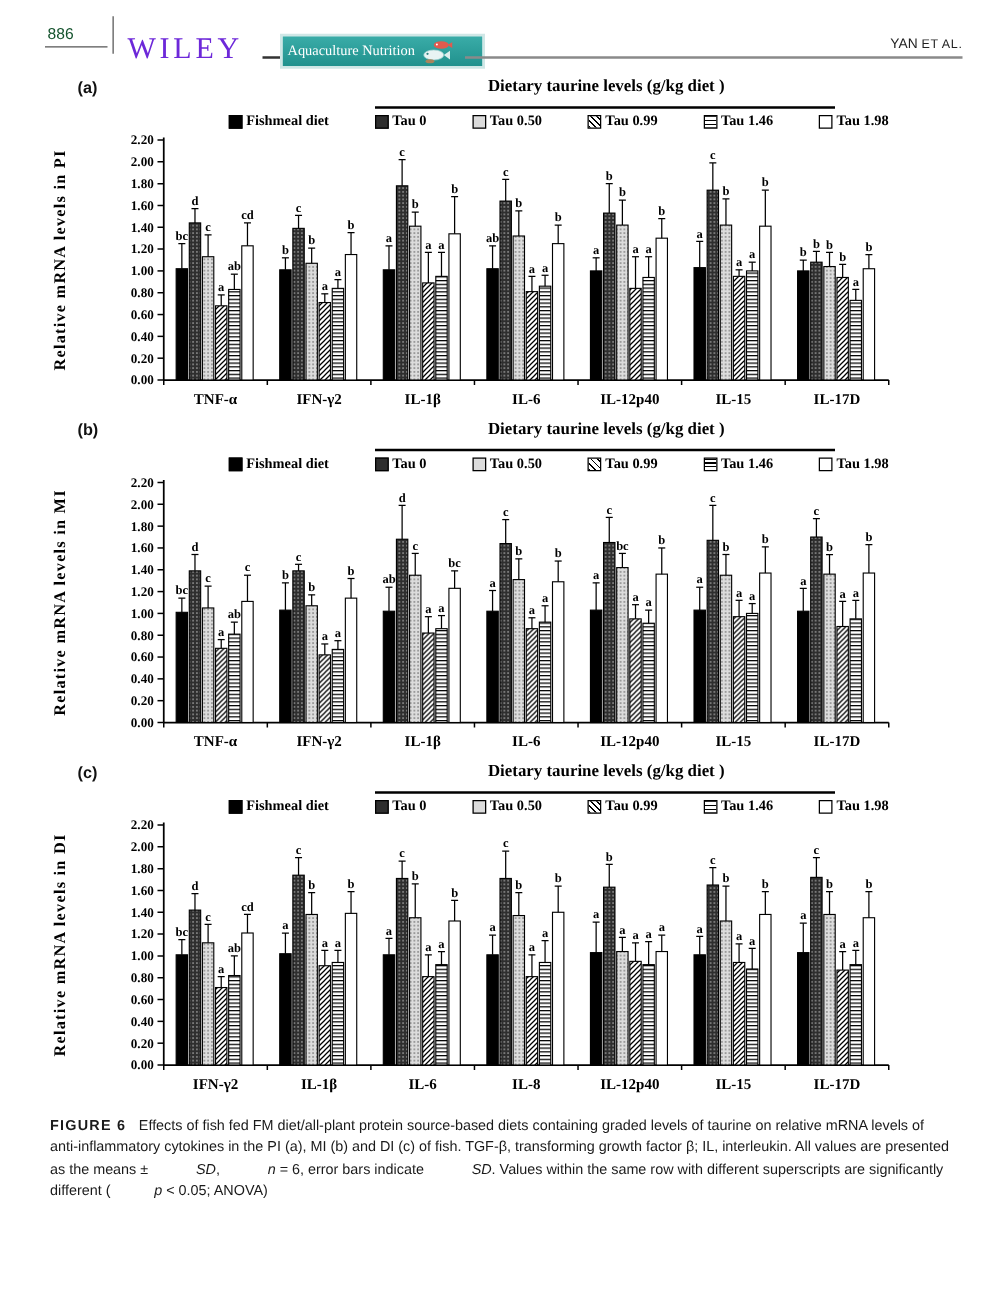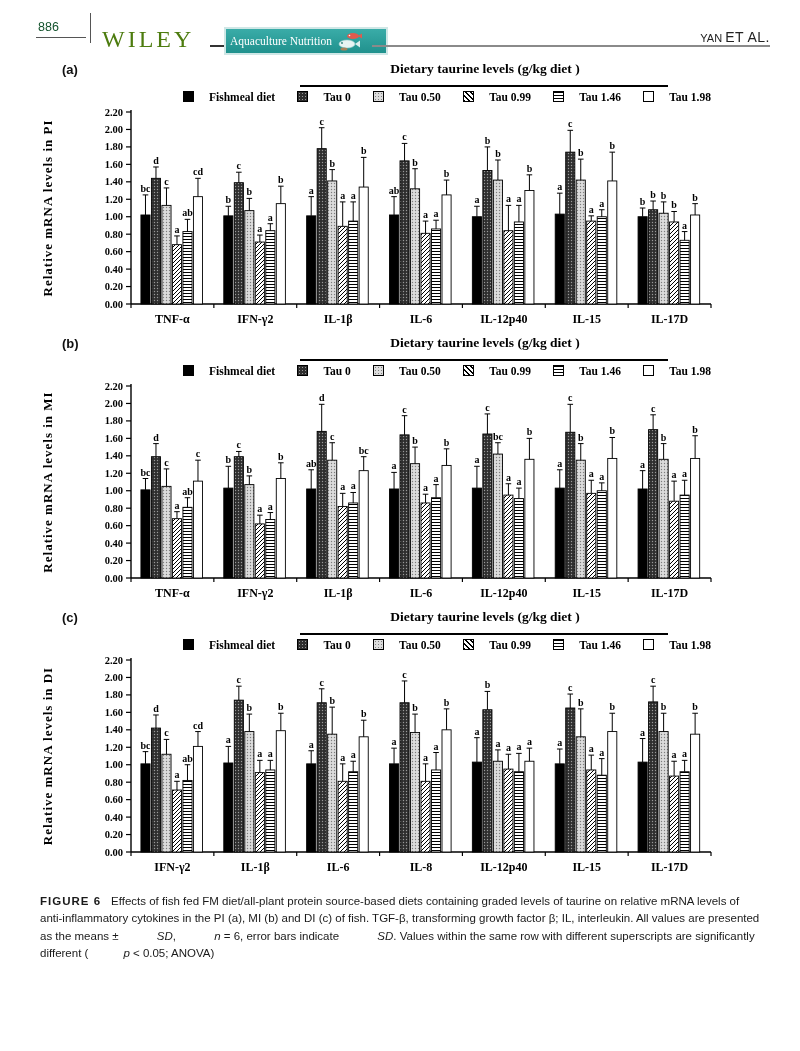--- a/index.html
+++ b/index.html
@@ -4,39 +4,39 @@
 <style>
   html,body{margin:0;padding:0;background:#fff;}
   #page{position:relative;width:800px;height:1051px;background:#fff;overflow:hidden;
         font-family:"Liberation Sans",sans-serif;color:#111;}
 
   
   .pagenum{position:absolute;left:38px;top:20px;font-size:12.5px;color:#14532d;}
   .pagenum-rule{position:absolute;left:36px;top:37px;width:50px;height:1px;background:#555;}
   .hdr-vline{position:absolute;left:90px;top:13px;width:1px;height:30px;background:#555;}
   .wiley{position:absolute;left:102px;top:26px;font-family:"Liberation Serif",serif;
-         font-size:24px;letter-spacing:3px;color:#4d7c0f;}
+         font-size:24px;letter-spacing:3px;color:#6d28d9;}
   .wiley-dash{position:absolute;left:210px;top:45px;width:14px;height:1.5px;background:#333;}
   .banner{position:absolute;left:224px;top:27px;width:164px;height:28px;
           background:linear-gradient(#3aaca8,#20918d);border:2px solid #cfe7e6;
           display:flex;align-items:center;gap:4px;padding:0 4px;box-sizing:border-box;}
   .banner-title{color:#fff;font-family:"Liberation Serif",serif;font-size:11.5px;white-space:nowrap;}
   .hdr-rule{position:absolute;left:372px;top:45px;width:398px;height:1.5px;background:#8a8a8a;}
   .running-head{position:absolute;right:30px;top:29px;font-size:11px;color:#222;}
-  .running-head .rest{font-size:14px;letter-spacing:.5px;}
+  .running-head .rest{font-size:10px;letter-spacing:.5px;}
 
   
   .panel{position:absolute;left:0;width:800px;height:274px;}
   .panel-label{position:absolute;left:62px;top:4px;font-weight:bold;font-size:13px;color:#111;}
   .panel-title{position:absolute;left:160px;top:3px;width:650px;text-align:center;
                font-family:"Liberation Serif",serif;font-weight:bold;font-size:13.5px;color:#000;}
   .title-underline{position:absolute;left:300px;top:27px;width:368px;height:1.6px;background:#000;}
   .legend{position:absolute;left:183px;top:33px;width:528px;display:flex;
           justify-content:space-between;align-items:center;}
-  .legend-item{display:flex;gap:15px;}
+  .legend-item{display:flex;align-items:center;gap:3px;}
   .legend-label{font-family:"Liberation Serif",serif;font-weight:bold;font-size:11.5px;color:#000;white-space:nowrap;}
   .swatch{width:9px;height:9px;border:1px solid #000;display:inline-block;}
   .sw0{background:#000;}
   .sw1{background-color:#2e2e2e;background-image:radial-gradient(#9a9a9a 20%,transparent 22%);background-size:3px 3px;}
   .sw2{background-color:#dcdcdc;background-image:radial-gradient(#828282 22%,transparent 25%);background-size:3px 3px;}
   .sw3{background:repeating-linear-gradient(45deg,#000 0,#000 1px,#fff 1px,#fff 3.5px);}
   .sw4{background:repeating-linear-gradient(180deg,#000 0,#000 1px,#fff 1px,#fff 3px);}
   .sw5{background:#fff;}
   .chart-host{position:absolute;left:36px;top:46px;width:730px;height:236px;}
 

